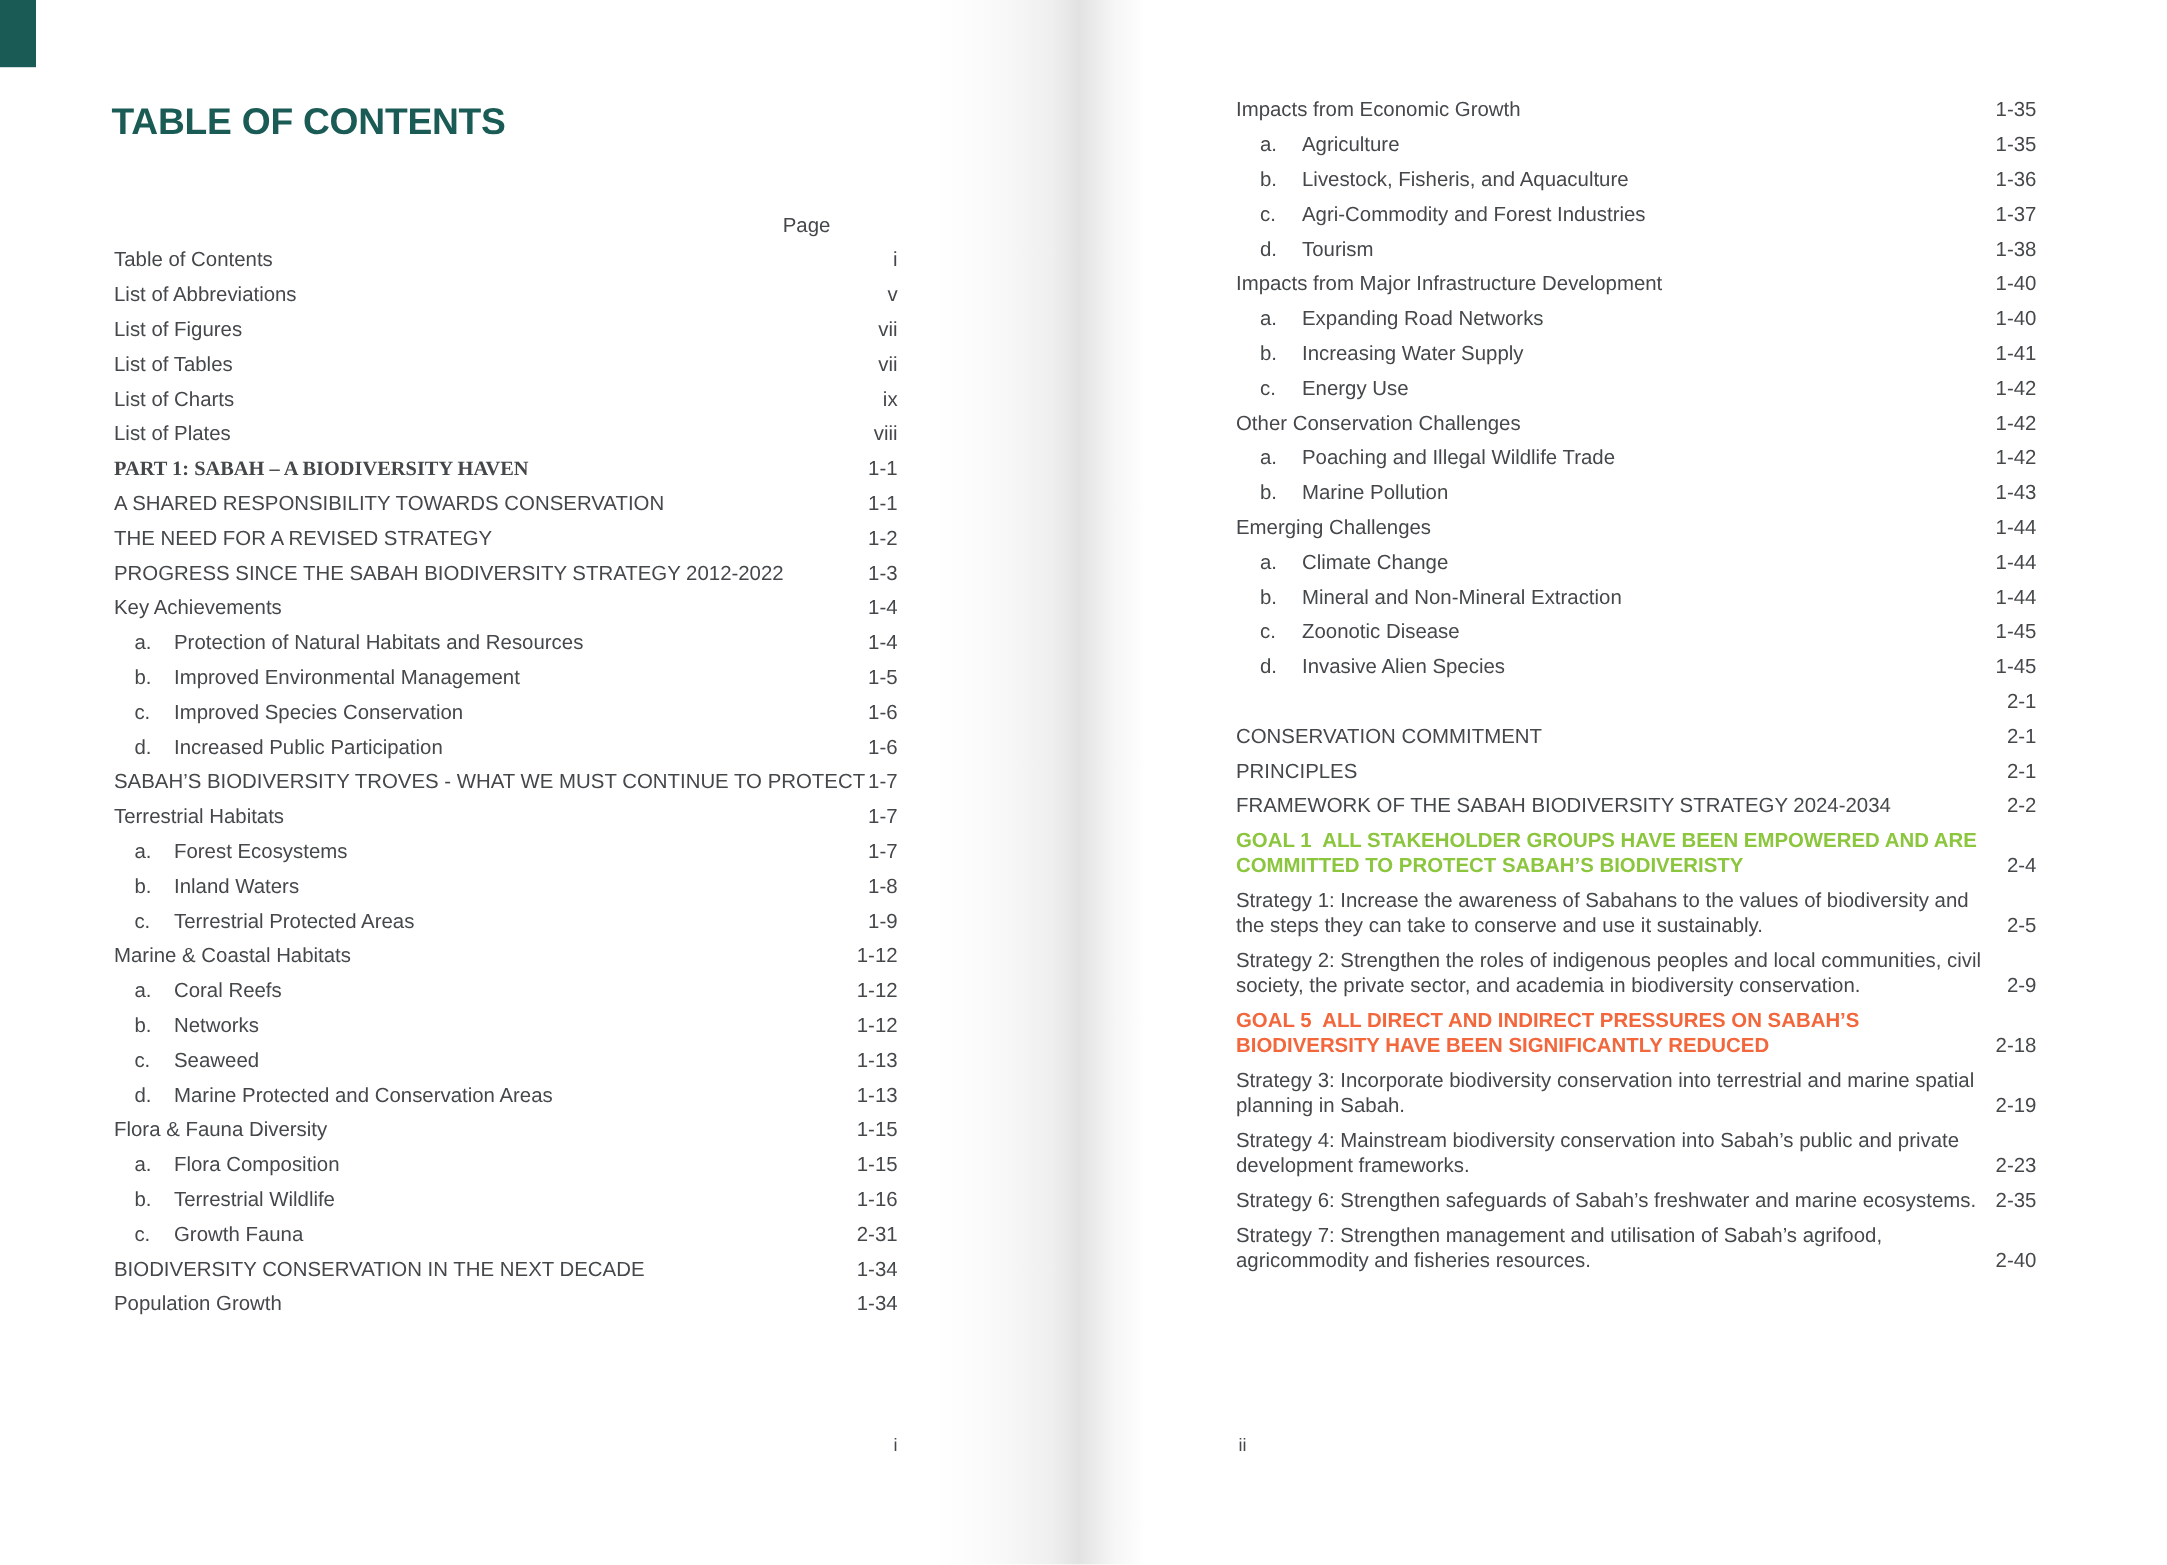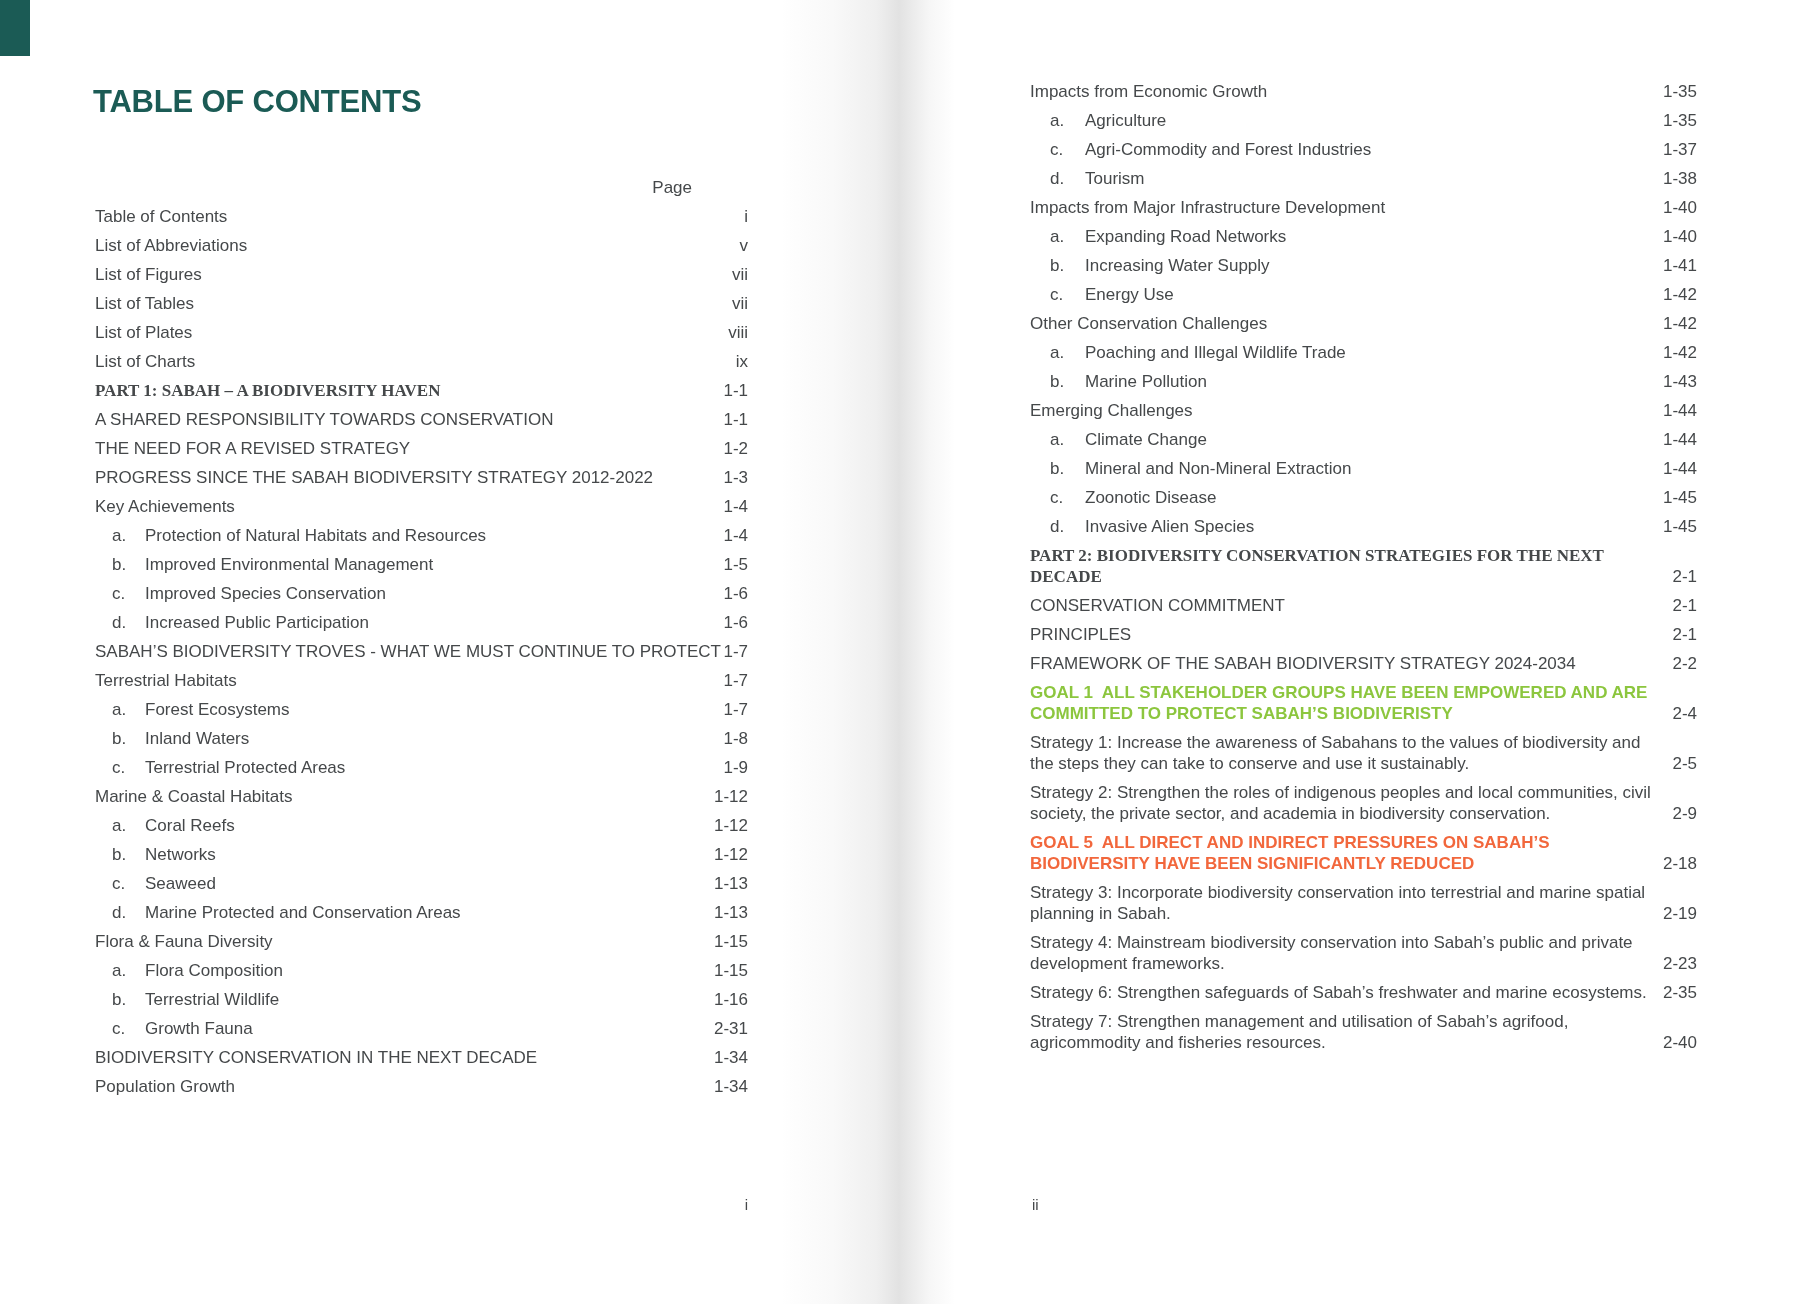--- a/index.html
+++ b/index.html
@@ -117,26 +117,26 @@
   </div>
         <div class="row plain">
     <span class="text">List of Figures</span>
     <span class="page-num">vii</span>
   </div>
         <div class="row plain">
     <span class="text">List of Tables</span>
     <span class="page-num">vii</span>
   </div>
         <div class="row plain">
+    <span class="text">List of Charts</span>
+    <span class="page-num">ix</span>
+  </div>
+        <div class="row plain">
     <span class="text">List of Plates</span>
     <span class="page-num">viii</span>
-  </div>
-        <div class="row plain">
-    <span class="text">List of Charts</span>
-    <span class="page-num">ix</span>
   </div>
         <div class="row bold">
     <span class="text">PART 1: SABAH – A BIODIVERSITY HAVEN</span>
     <span class="page-num">1-1</span>
   </div>
         <div class="row plain">
     <span class="text">A SHARED RESPONSIBILITY TOWARDS CONSERVATION</span>
     <span class="page-num">1-1</span>
   </div>
         <div class="row plain">
@@ -238,20 +238,24 @@
     <div>
         <div class="row plain">
     <span class="text">Impacts from Economic Growth</span>
     <span class="page-num">1-35</span>
   </div>
         <div class="row sub">
     <span class="letter">a.</span><span class="text">Agriculture</span>
     <span class="page-num">1-35</span>
   </div>
         <div class="row sub">
+    <span class="letter">b.</span><span class="text">Livestock, Fisheris, and Aquaculture</span>
+    <span class="page-num">1-36</span>
+  </div>
+        <div class="row sub">
     <span class="letter">c.</span><span class="text">Agri-Commodity and Forest Industries</span>
     <span class="page-num">1-37</span>
   </div>
         <div class="row sub">
     <span class="letter">d.</span><span class="text">Tourism</span>
     <span class="page-num">1-38</span>
   </div>
         <div class="row plain">
     <span class="text">Impacts from Major Infrastructure Development</span>
     <span class="page-num">1-40</span>
@@ -294,22 +298,20 @@
   </div>
         <div class="row sub">
     <span class="letter">c.</span><span class="text">Zoonotic Disease</span>
     <span class="page-num">1-45</span>
   </div>
         <div class="row sub">
     <span class="letter">d.</span><span class="text">Invasive Alien Species</span>
     <span class="page-num">1-45</span>
   </div>
         <div class="row bold">
-    <span class="text">PART 2: BIODIVERSITY CONSERVATION STRATEGIES FOR THE NEXT
-DECADE</span>
     <span class="page-num">2-1</span>
   </div>
         <div class="row plain">
     <span class="text">CONSERVATION COMMITMENT</span>
     <span class="page-num">2-1</span>
   </div>
         <div class="row plain">
     <span class="text">PRINCIPLES</span>
     <span class="page-num">2-1</span>
   </div>

